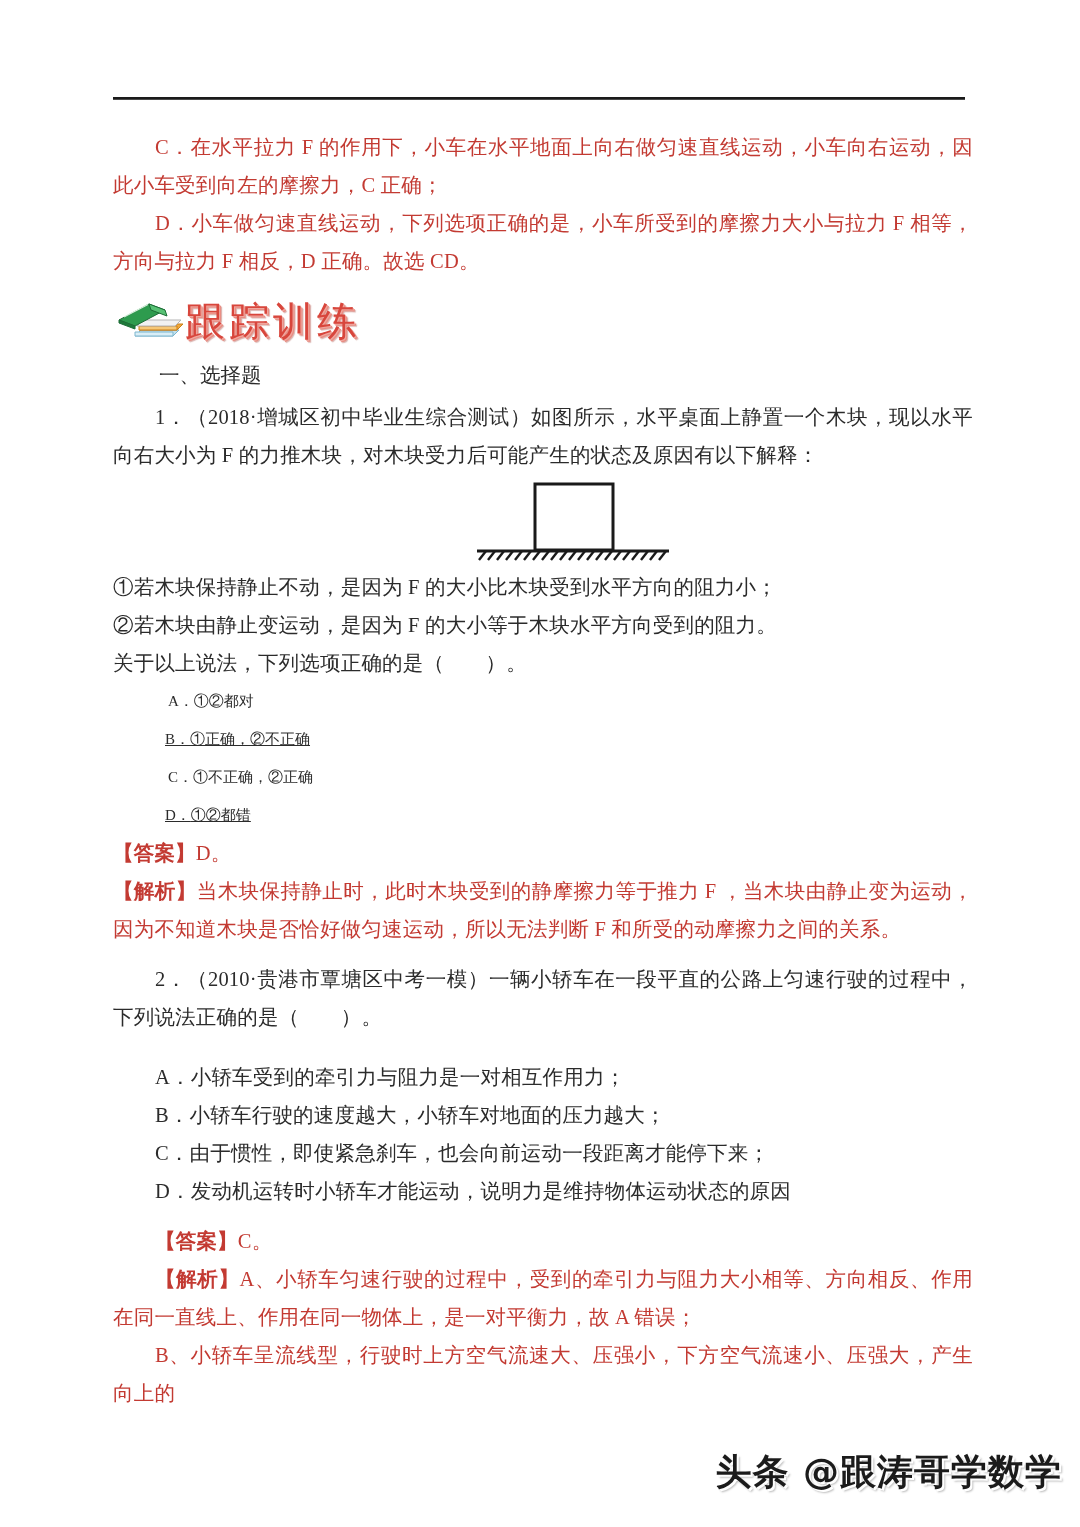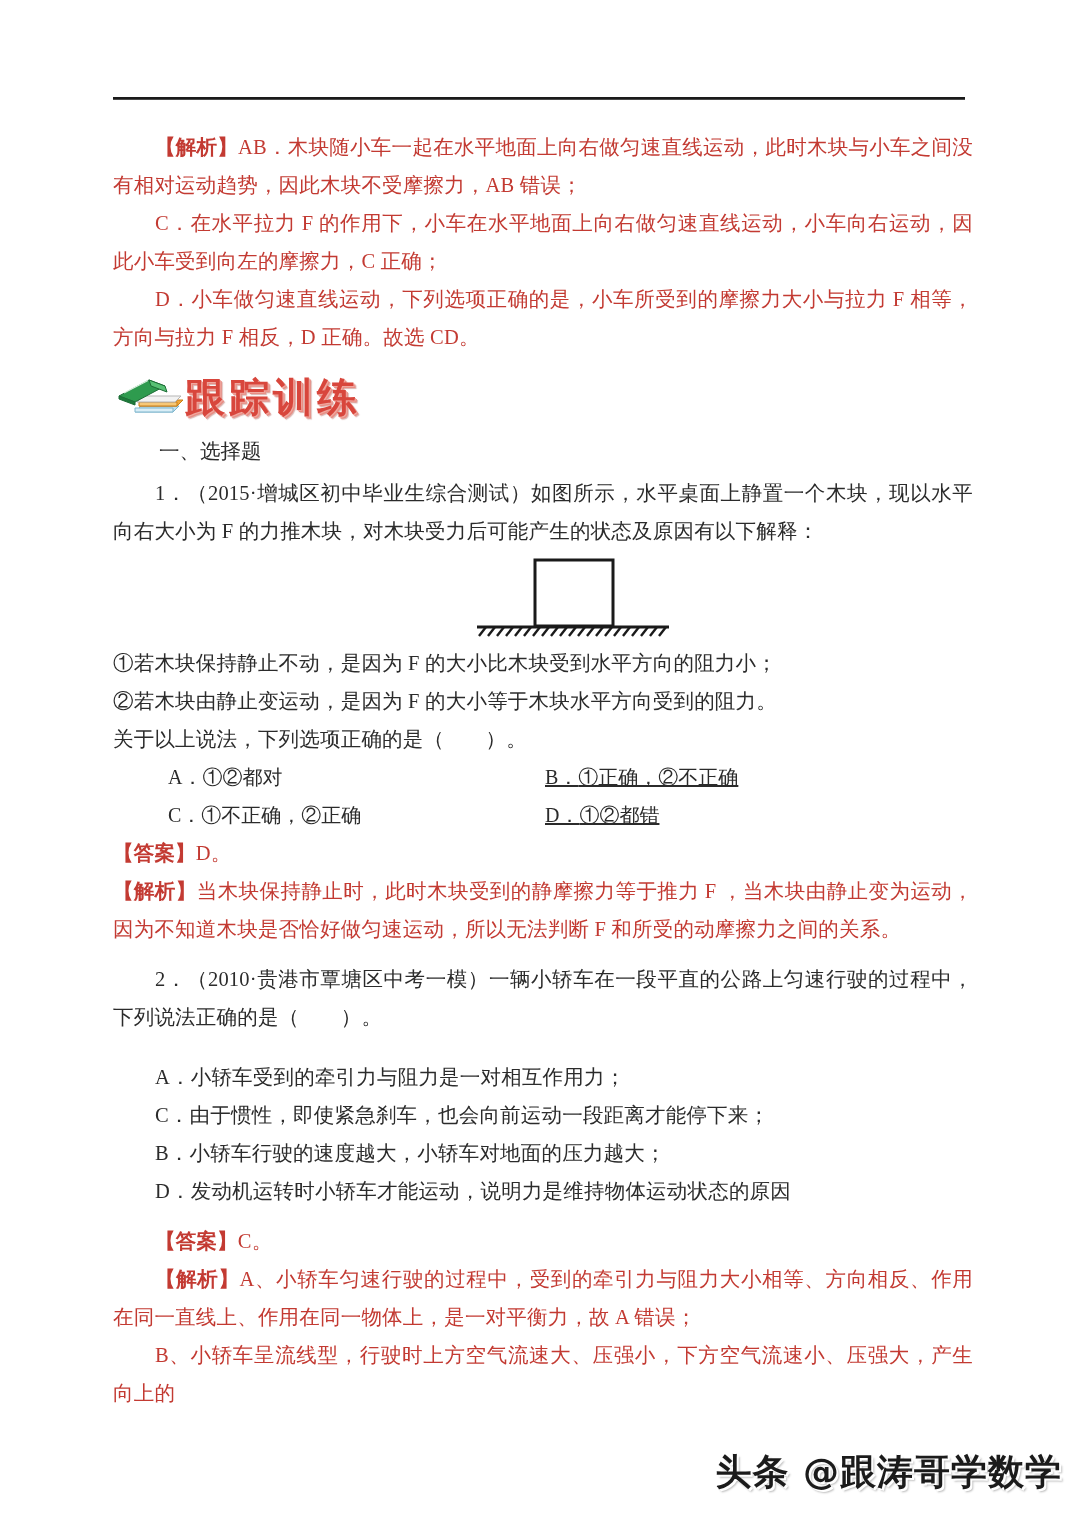--- a/index.html
+++ b/index.html
@@ -77,44 +77,45 @@
     left: 2px;
     top: 2px;
     width: 74px;
     height: 44px;
   }
   .banner-title {
     position: absolute;
     left: 72px;
     top: -4px;
     font-size: 40px;
-    font-weight: bold;
+    font-weight: normal;
     font-family: "DejaVu Sans", sans-serif;
     letter-spacing: 4px;
     color: #d8463c;
     text-shadow:
        1px 1px 0 #f0a79f,
        2px 2px 0 #e98d83,
        3px 3px 1px rgba(150,40,30,.35);
   }
 
   .sub-head {
     font-size: 20.5px;
     line-height: 38px;
     color: #2b2b2b;
     text-indent: 42px;
     margin: 4px;
   }
 
   
   .opt-row {
     display: flex;
-    font-size: 20px;
+    font-size: 15px;
     line-height: 38px;
     color: #2b2b2b;
+    flex-direction: column;
   }
   .opt-col-a {
     width: 380px;
     padding-left: 55px;
     box-sizing: border-box;
   }
   .opt-col-b {
     flex: 1;
     padding-left: 52px;
     box-sizing: border-box;
@@ -150,21 +151,20 @@
 </style>
 </head>
 <body>
 
 <div class="page">
 
   <div class="top-rule"></div>
 
   <div class="content">
 
-    <p class="para red indent"><span class="tag">【解析】</span><span>AB．木块随小车一起在水平地面上向右做匀速直线运动，此时木块与小车之间没有相对运动趋势，因此木块不受摩擦力，AB 错误；</span></p>
 
     <p class="para red indent"><span>C．在水平拉力 F 的作用下，小车在水平地面上向右做匀速直线运动，小车向右运动，因此小车受到向左的摩擦力，C 正确；</span></p>
 
     <p class="para red indent"><span>D．小车做匀速直线运动，下列选项正确的是，小车所受到的摩擦力大小与拉力 F 相等，方向与拉力 F 相反，D 正确。故选 CD。</span></p>
 
     <div class="banner">
       <svg class="banner-icon" viewBox="0 0 74 44">
 
         <path d="M20 36 L58 36 L64 30 L26 30 Z" fill="#bfe0ef" stroke="#7fb6cd" stroke-width="1"></path>
         <path d="M20 36 L58 36 L58 32 L20 32 Z" fill="#d9eef7" stroke="#7fb6cd" stroke-width="1"></path>
@@ -177,21 +177,21 @@
         <path d="M4 20 L34 4 L50 10 L20 26 Z" fill="#2e9b4e" stroke="#1d6d36" stroke-width="1"></path>
         <path d="M34 4 L50 10 L52 16 L36 10 Z" fill="#57c174" stroke="#1d6d36" stroke-width="1"></path>
         <path d="M4 20 L20 26 L20 29 L4 23 Z" fill="#1d7a3a" stroke="#1d6d36" stroke-width="1"></path>
         <path d="M9 17 L33 4.5" stroke="#d8f3de" stroke-width="1.4" fill="none"></path>
       </svg>
       <div class="banner-title">跟踪训练</div>
     </div>
 
     <p class="sub-head">一、选择题</p>
 
-    <p class="para black indent"><span>1．</span><span>（2015·增城区初中毕业生综合测试）</span><span>如图所示，水平桌面上静置一个木块，现以水平向右大小为 F 的力推木块，对木块受力后可能产生的状态及原因有以下解释：</span></p>
+    <p class="para black indent"><span>1．</span><span>（2018·增城区初中毕业生综合测试）</span><span>如图所示，水平桌面上静置一个木块，现以水平向右大小为 F 的力推木块，对木块受力后可能产生的状态及原因有以下解释：</span></p>
 
     <div class="figure">
       <div class="fig-inner">
         <svg width="220" height="86" viewBox="0 0 220 86">
 
           <rect x="72" y="6" width="78" height="66" fill="#ffffff" stroke="#1a1a1a" stroke-width="3"></rect>
 
           <line x1="14" y1="73" x2="206" y2="73" stroke="#1a1a1a" stroke-width="3"></line>
 
           <g stroke="#1a1a1a" stroke-width="2.4">
@@ -234,22 +234,22 @@
       <div class="opt-col-b"><span>D．</span><span>①②都错</span></div>
     </div>
 
     <p class="para red noindent"><span class="tag">【答案】</span><span>D。</span></p>
 
     <p class="para red noindent"><span class="tag">【解析】</span><span>当木块保持静止时，此时木块受到的静摩擦力等于推力 F ，当木块由静止变为运动，因为不知道木块是否恰好做匀速运动，所以无法判断 F 和所受的动摩擦力之间的关系。</span></p>
 
     <p class="para black indent" style="margin-top:12px"><span>2．</span><span>（2010·贵港市覃塘区中考一模）</span><span>一辆小轿车在一段平直的公路上匀速行驶的过程中，下列说法正确的是（　　）。</span></p>
 
     <p class="para black indent" style="margin-top:22px"><span>A．</span><span>小轿车受到的牵引力与阻力是一对相互作用力；</span></p>
+    <p class="para black indent"><span>B．</span><span>小轿车行驶的速度越大，小轿车对地面的压力越大；</span></p>
     <p class="para black indent"><span>C．</span><span>由于惯性，即使紧急刹车，也会向前运动一段距离才能停下来；</span></p>
-    <p class="para black indent"><span>B．</span><span>小轿车行驶的速度越大，小轿车对地面的压力越大；</span></p>
     <p class="para black indent"><span>D．</span><span>发动机运转时小轿车才能运动，说明力是维持物体运动状态的原因</span></p>
 
     <p class="para red indent" style="margin-top:12px"><span class="tag">【答案】</span><span>C。</span></p>
 
     <p class="para red indent"><span class="tag">【解析】</span><span>A、小轿车匀速行驶的过程中，受到的牵引力与阻力大小相等、方向相反、作用在同一直线上、作用在同一物体上，是一对平衡力，故 A 错误；</span></p>
 
     <p class="para red indent">B、小轿车呈流线型，行驶时上方空气流速大、压强小，下方空气流速小、压强大，产生向上的</p>
 
   </div>
 

